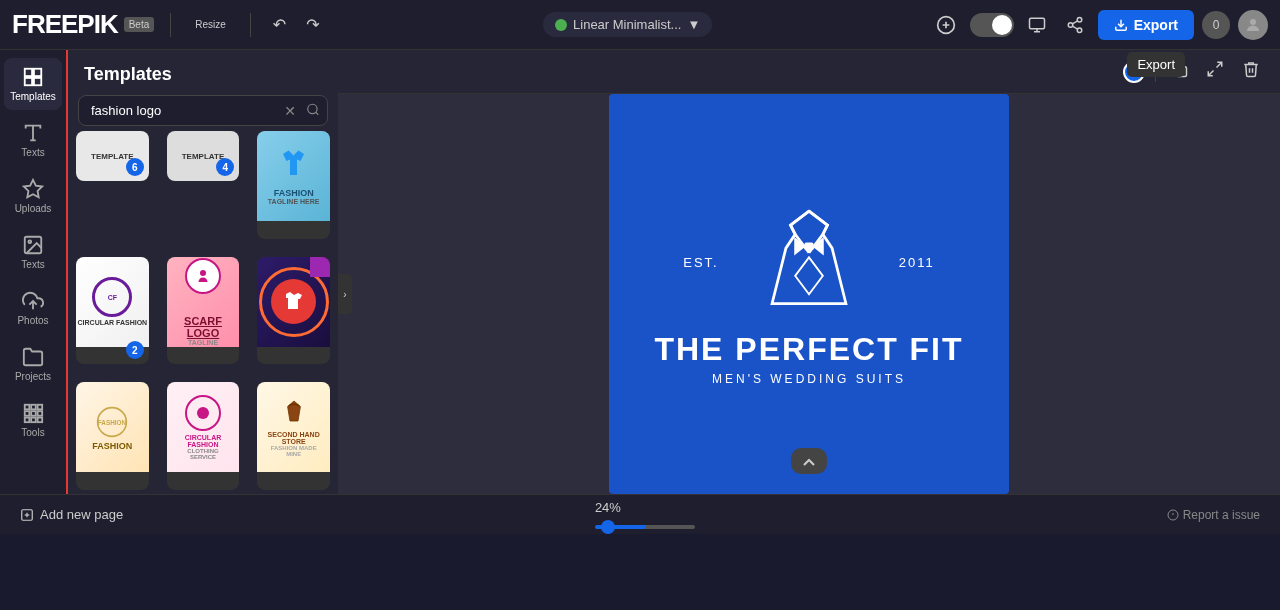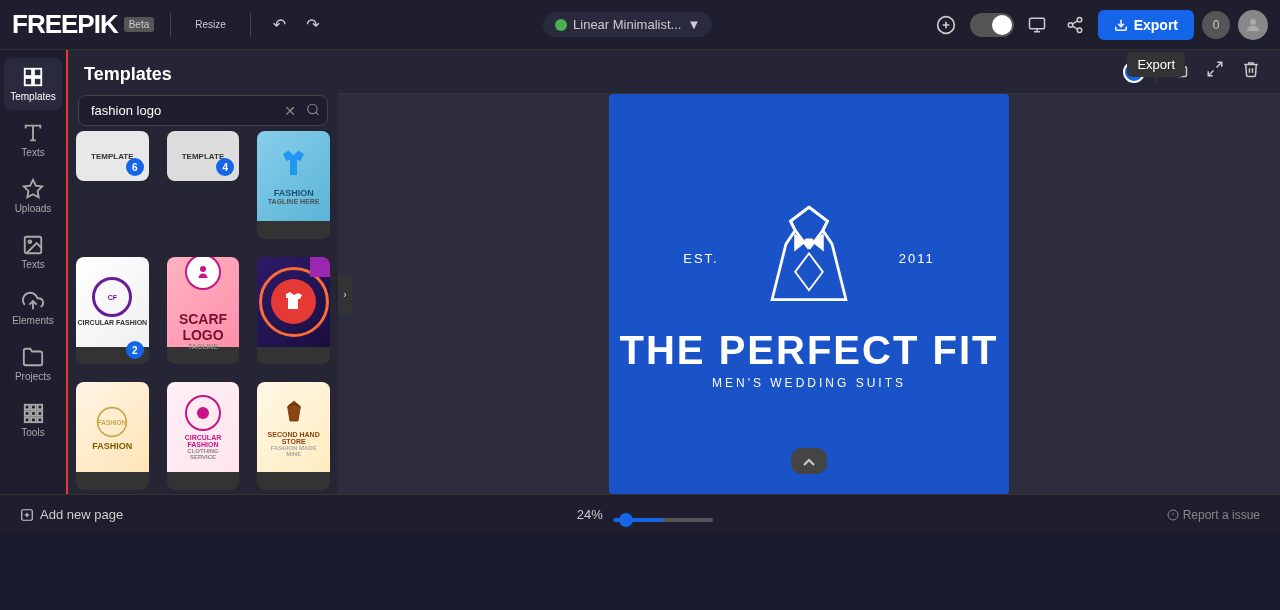--- a/index.html
+++ b/index.html
@@ -55,28 +55,28 @@
     .canvas-area { flex: 1; background: #2d2d3d; display: flex; flex-direction: column; overflow: hidden; position: relative; }
     .canvas-toolbar { height: 44px; display: flex; align-items: center; justify-content: flex-end; padding: 0 16px; gap: 10px; background: #252535; border-bottom: 1px solid #333; }
     .color-dot { width: 22px; height: 22px; border-radius: 50%; background: #1565e8; cursor: pointer; border: 2px solid #fff; }
     .canvas-tool-btn { background: none; border: none; color: #ccc; cursor: pointer; font-size: 18px; padding: 4px; }
     .canvas-divider { width: 1px; height: 20px; background: #444; }
     .canvas-wrapper { flex: 1; display: flex; align-items: center; justify-content: center; position: relative; overflow: hidden; }
     .canvas { width: 400px; height: 400px; background: #1a52c8; border-radius: 4px; display: flex; flex-direction: column; align-items: center; justify-content: center; position: relative; }
     .canvas-content { display: flex; flex-direction: column; align-items: center; }
     .est-row { display: flex; align-items: center; gap: 30px; color: #fff; font-size: 13px; letter-spacing: 2px; margin-bottom: 10px; }
     .suit-icon { width: 120px; height: 120px; }
-    .canvas-title { color: #fff; font-size: 40px; font-weight: 900; letter-spacing: 2px; line-height: 1.1; }
+    .canvas-title { color: #fff; font-size: 32px; font-weight: 900; letter-spacing: 2px; line-height: 1.1; }
     .canvas-subtitle { color: #fff; font-size: 12px; letter-spacing: 3px; text-align: center; margin-top: 4px; }
     .collapse-arrow2 { position: absolute; left: 0; top: 50%; transform: translateY(-50%); z-index: 10; background: #333; border: none; color: #ccc; width: 14px; height: 40px; border-radius: 0 4px 4px 0; cursor: pointer; display: flex; align-items: center; justify-content: center; font-size: 10px; }
 
     
     .bottom-bar { height: 40px; background: #1e1e2e; display: flex; align-items: center; justify-content: space-between; padding: 0 20px; border-top: 1px solid #333; flex-shrink: 0; }
     .add-page-btn { background: none; border: none; color: #ccc; font-size: 13px; cursor: pointer; display: flex; align-items: center; gap: 6px; }
-    .zoom-control { display: flex; align-items: flex-end; gap: 10px; }
+    .zoom-control { display: flex; align-items: flex-start; gap: 10px; flex-direction: column; }
     .zoom-level { font-size: 13px; color: #ccc; }
     .zoom-slider { -webkit-appearance: none; width: 100px; height: 4px; border-radius: 2px; background: linear-gradient(to right, #1565e8 50%, #555 50%); outline: none; cursor: pointer; }
     .zoom-slider::-webkit-slider-thumb { -webkit-appearance: none; width: 14px; height: 14px; border-radius: 50%; background: #1565e8; cursor: pointer; }
     .report-btn { background: none; border: none; color: #888; font-size: 12px; cursor: pointer; display: flex; align-items: center; gap: 4px; }
 
     
     .tcard-1 { background: linear-gradient(135deg, #87ceeb 0%, #5ab4d6 100%); height: 90px; display: flex; align-items: center; justify-content: center; }
     .tcard-2 { background: linear-gradient(135deg, #fff 0%, #f0f0f0 100%); height: 90px; display: flex; align-items: center; justify-content: center; }
     .tcard-3 { background: linear-gradient(135deg, #f5e6c8 0%, #e8d5a0 100%); height: 90px; display: flex; align-items: center; justify-content: center; }
     .tcard-4 { background: linear-gradient(135deg, #ffb3c1 0%, #ff8fab 100%); height: 90px; display: flex; align-items: center; justify-content: center; }
@@ -185,21 +185,21 @@
             <polyline points="21 15 16 10 5 21"></polyline>
           </svg>
         <span class="sidebar-label">Texts</span>
       </div>
       <div class="sidebar-item">
         <svg width="22" height="22" viewBox="0 0 24 24" fill="none" stroke="#aaa" stroke-width="2">
             <polyline points="16 16 12 12 8 16"></polyline>
             <line x1="12" y1="12" x2="12" y2="21"></line>
             <path d="M20.39 18.39A5 5 0 0 0 18 9h-1.26A8 8 0 1 0 3 16.3"></path>
           </svg>
-        <span class="sidebar-label">Elements</span>
+        <span class="sidebar-label">Photos</span>
       </div>
       <div class="sidebar-item">
         <svg width="22" height="22" viewBox="0 0 24 24" fill="none" stroke="#aaa" stroke-width="2">
             <path d="M22 19a2 2 0 0 1-2 2H4a2 2 0 0 1-2-2V5a2 2 0 0 1 2-2h5l2 3h9a2 2 0 0 1 2 2z"></path>
           </svg>
         <span class="sidebar-label">Projects</span>
       </div>
       <div class="sidebar-item">
         <svg width="22" height="22" viewBox="0 0 24 24" fill="none" stroke="#aaa" stroke-width="2">
             <rect x="3" y="3" width="5" height="5"></rect>
@@ -269,21 +269,21 @@
 
         <div class="template-card">
           <div class="tcard-4">
             <div style="text-align:center;">
               <div style="width:36px;height:36px;border-radius:50%;background:#fff;margin:auto;display:flex;align-items:center;justify-content:center;border:2px solid #c71585;">
                 <svg width="18" height="18" viewBox="0 0 24 24" fill="#c71585">
                     <circle cx="12" cy="8" r="4"></circle>
                     <path d="M6 20c0-3.3 2.7-6 6-6s6 2.7 6 6"></path>
                   </svg>
               </div>
-              <div class="card-text" style="font-size:14px;color:#7b0d2e;margin-top:21px;">SCARF LOGO</div>
+              <div class="card-text" style="font-size:11px;color:#7b0d2e;margin-top:21px;text-decoration:underline;">SCARF LOGO</div>
               <div class="card-text" style="font-size:7px;color:#888;">TAGLINE</div>
             </div>
           </div>
         </div>
 
         <div class="template-card">
           <div class="tcard-5" style="position:relative;">
             <div style="width:70px;height:70px;border-radius:50%;border:3px solid #ff6b35;display:flex;align-items:center;justify-content:center;position:relative;">
               <div style="width:45px;height:45px;background:#e53935;border-radius:50%;display:flex;align-items:center;justify-content:center;">
                 <svg width="24" height="24" viewBox="0 0 24 24" fill="white">

